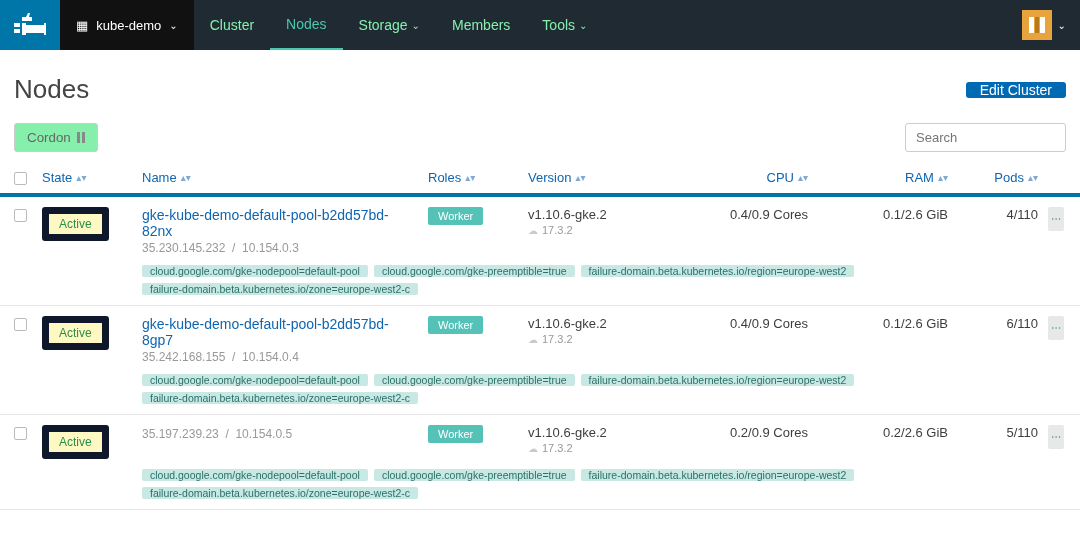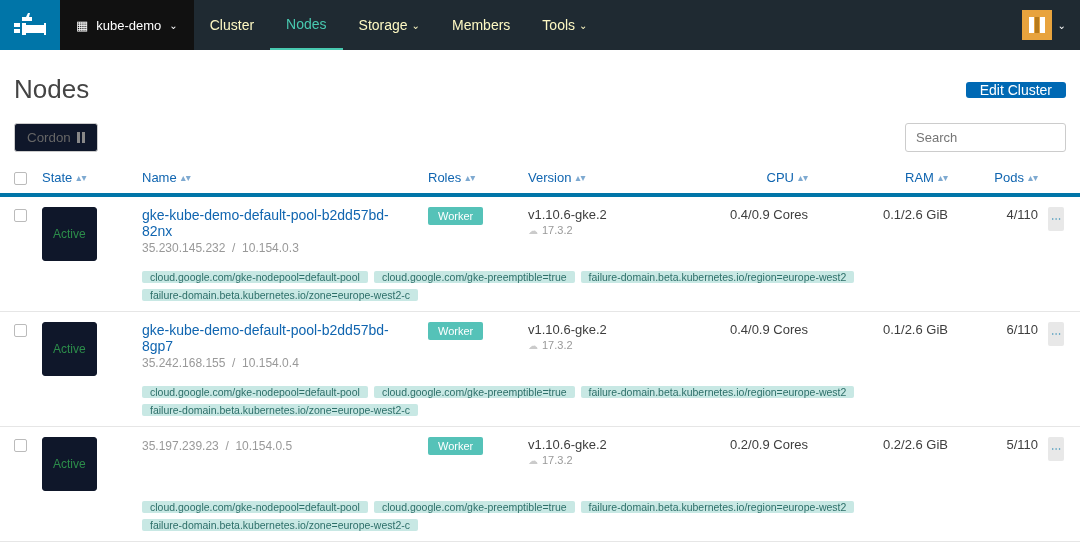--- a/index.html
+++ b/index.html
@@ -2,33 +2,33 @@
 <html><head>
 <meta charset="utf-8">
 <style>
 * { box-sizing: border-box; margin: 0; padding: 0; }
 body { font-family: -apple-system, BlinkMacSystemFont, "Segoe UI", sans-serif; font-size: 13px; color: #3d3d3d; background: #fff; }
 .topnav { background: #1f2a32; height: 50px; display: flex; align-items: center; gap: 0; }
 .logo { width: 60px; height: 50px; background: #0075a8; display: flex; align-items: center; justify-content: center; }
 .logo svg { width: 36px; height: 24px; }
 .cluster-select { background: #111; color: #fff; padding: 0 16px; height: 50px; display: flex; align-items: center; gap: 8px; cursor: pointer; }
 .nav-items { display: flex; align-items: center; height: 50px; }
-.nav-item { color: #fef9c3; padding: 0 16px; height: 50px; display: flex; align-items: center; gap: 4px; cursor: pointer; font-size: 14px; }
+.nav-item { color: #86efac; padding: 0 16px; height: 50px; display: flex; align-items: center; gap: 4px; cursor: pointer; font-size: 14px; }
 .nav-item.active { color: #48c9b0; border-bottom: 2px solid #48c9b0; }
 .nav-spacer { flex: 1; }
 .user-menu { background: #e8a33d; width: 30px; height: 30px; display: flex; align-items: center; justify-content: center; margin-right: 6px; }
 .user-chev { color:#fff; margin-right:14px; cursor:pointer; }
 .chev { font-size: 10px; }
 
 .page-header { display: flex; align-items: center; padding: 24px 14px 18px; }
 .page-title { font-size: 26px; font-weight: 400; color: #444; }
 .btn-primary { background: #0069b4; color: #fff; border: none; padding: 0 14px; border-radius: 3px; cursor: pointer; font-size: 14px; margin-left: auto; }
 
 .toolbar { display: flex; align-items: center; padding: 0 14px 10px; gap: 10px; }
-.btn-cordon { background: #0f172a; border: 1px solid #ccc; color: #666; padding: 6px 12px; border-radius: 3px; cursor: pointer; display: flex; align-items: center; gap: 6px; }
+.btn-cordon { background: #86efac; border: 1px solid #ccc; color: #666; padding: 6px 12px; border-radius: 3px; cursor: pointer; display: flex; align-items: center; gap: 6px; }
 .pause-icon { display: inline-flex; gap: 2px; }
 .pause-icon span { width: 3px; height: 11px; background: #888; }
 .search { margin-left: auto; border: 1px solid #ccc; border-radius: 3px; padding: 6px 10px; width: 161px; font-size: 13px; color: #555; }
 
 .thead { display: flex; align-items: center; padding: 8px 14px; border-bottom: 2px solid #0075a8; gap: 10px; justify-content: center; }
 .th { color: #1065b0; font-size: 13px; display: flex; align-items: center; gap: 4px; cursor: pointer; }
 .cb-col { width: 18px; }
 .state-col { width: 90px; }
 .name-col { flex: 1.8; }
 .roles-col { width: 90px; }
@@ -37,21 +37,21 @@
 .ram-col { width: 130px; text-align: right; justify-content: flex-end; }
 .pods-col { width: 80px; text-align: right; justify-content: flex-end; }
 .action-col { width: 18px; }
 .sort-icon { font-size: 10px; color: #7faad1; display: flex; flex-direction: column; line-height: 5px; }
 
 .row { display: flex; flex-direction: column; border-bottom: 1px solid #e6e6e6; padding: 10px 14px; gap: 10px; }
 .row.first { border-top: 2px solid #0075a8; }
 .row-main { display: flex; align-items: flex-start; gap: 10px; }
 .row-main > div { display: flex; flex-direction: column; }
 .cb { width: 13px; height: 13px; border: 1px solid #bbb; border-radius: 2px; cursor: pointer; margin-top: 2px; }
-.badge-active { background: #0f172a; border: 1px solid #0f172a; color: #2c8d4a; padding: 19px 10px; border-radius: 3px; font-size: 12px; align-self: flex-start; }
+.badge-active { background: #fef9c3; border: 7px solid #0f172a; color: #2c8d4a; padding: 3px 10px; border-radius: 3px; font-size: 12px; align-self: flex-start; }
 .node-name { color: #1065b0; font-size: 14px; }
 .node-ips { color: #999; font-size: 12px; margin-top: 2px; }
 .role-badge { background: #55c2b8; color: #fff; padding: 3px 10px; border-radius: 2px; font-size: 11px; align-self: flex-start; }
 .ver { font-size: 13px; color: #3d3d3d; }
 .docker-ver { color: #999; font-size: 11px; margin-top: 2px; display:flex; align-items:center; gap:4px;}
 .metric { font-size: 13px; text-align: right; }
 .kebab { background: #e8e8e8; width: 16px; height: 24px; display: flex; align-items: center; justify-content: center; cursor: pointer; border-radius: 2px; color: #0075a8; writing-mode: vertical-rl; font-size: 10px; letter-spacing: 1px; }
 .labels { display: flex; flex-wrap: wrap; gap: 6px; margin-left: 128px; }
 .label-chip { background: #c8e8e4; color: #2d6f69; padding: 0 8px; border-radius: 2px; font-size: 10.5px; }
 .cloud-icon{opacity:.5;font-size:10px;}

